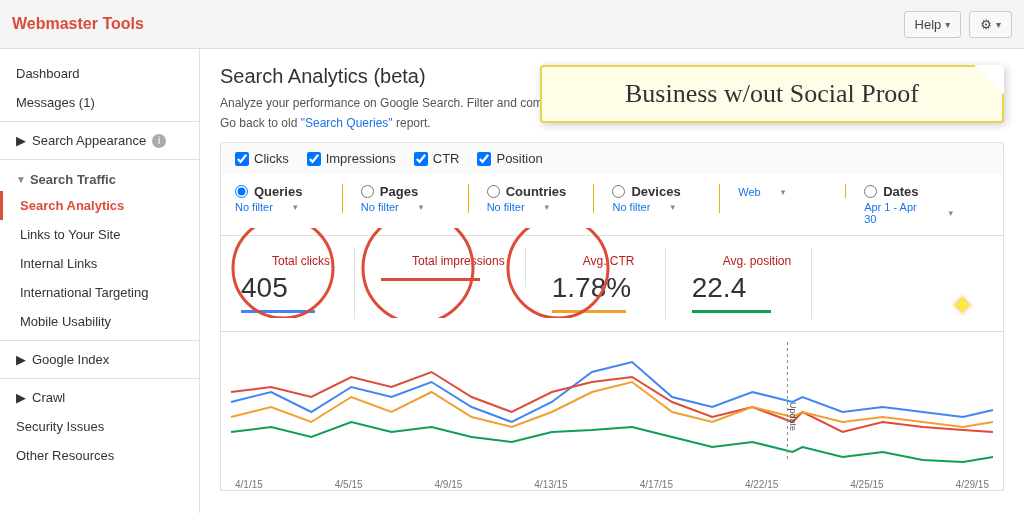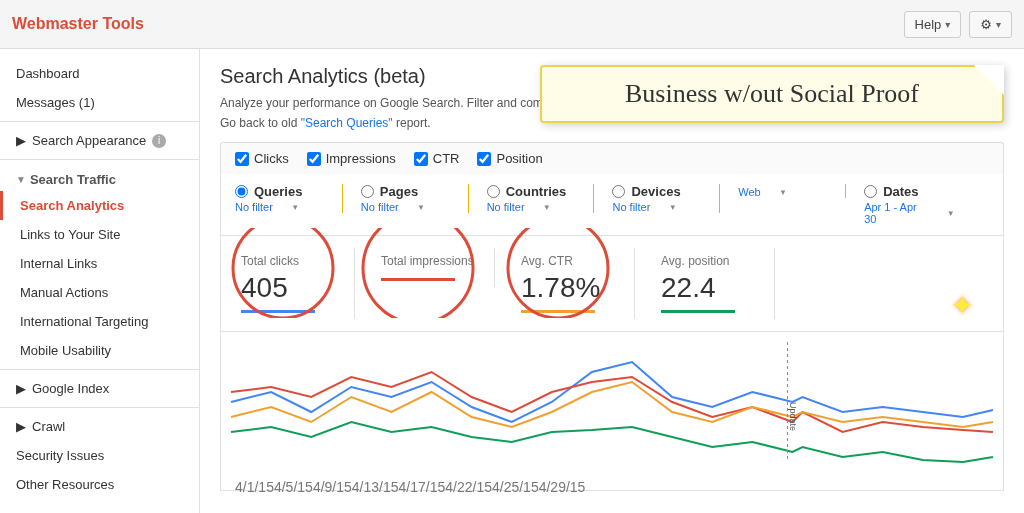--- a/index.html
+++ b/index.html
@@ -92,34 +92,34 @@
       display: flex; gap: 0;
       border: 1px solid #e0e0e0; border-top: 1px solid #e0e0e0; border-bottom: none;
       padding: 12px 14px; background: #fff; align-items: flex-start;
     }
     .stat-card {
       display: flex; flex-direction: column; padding: 6px 20px 6px 6px;
       border-right: 1px solid #e0e0e0; margin-right: 20px;
       min-width: 120px;
     }
     .stat-card:last-child { border-right: none; }
-    .stat-label { font-size: 12px; color: #737373; margin-bottom: 4px; }
+    .stat-label { font-size: 12px; color: #b91c1c; margin-bottom: 4px; margin-left: 31px; }
     .stat-value { font-size: 28px; color: #333; font-weight: 300; }
     .stat-bar { height: 3px; background: #4285f4; margin-top: 6px; width: 80%; }
     .stat-bar.red { background: #dd4b39; }
     .stat-bar.green { background: #0f9d58; }
 
     
     .chart-area {
       border: 1px solid #e0e0e0; padding: 10px 0 0 0;
       background: #fff; position: relative; height: 160px;
     }
     .chart-x-labels {
-      display: flex; justify-content: flex-start; padding: 4px 14px;
-      font-size: 14px; color: #777;
+      display: flex; justify-content: space-between; padding: 4px 14px;
+      font-size: 10px; color: #777;
     }
 
     
     .big-note {
       position: absolute; top: 16px; left: 340px; right: 20px;
       background: #fffde7; border: 2px solid #e8d44d;
       border-radius: 4px; padding: 12px 20px;
       font-size: 26px; color: #333; text-align: center;
       font-family: Georgia, serif;
       box-shadow: 2px 2px 8px rgba(0,0,0,0.2);
@@ -184,23 +184,20 @@
     <div class="left-active-bar">
       <div class="sidebar-item active indent">
         <span>Search Analytics</span>
       </div>
     </div>
     <div class="sidebar-item indent">
       <span>Links to Your Site</span>
     </div>
     <div class="sidebar-item indent">
       <span>Internal Links</span>
-    </div>
-    <div class="sidebar-item indent">
-      <span>Manual Actions</span>
     </div>
     <div class="sidebar-item indent">
       <span>International Targeting</span>
     </div>
     <div class="sidebar-item indent">
       <span>Mobile Usability</span>
     </div>
     <hr class="sidebar-divider">
     <div class="sidebar-item">
       <span class="arrow">▶</span>

